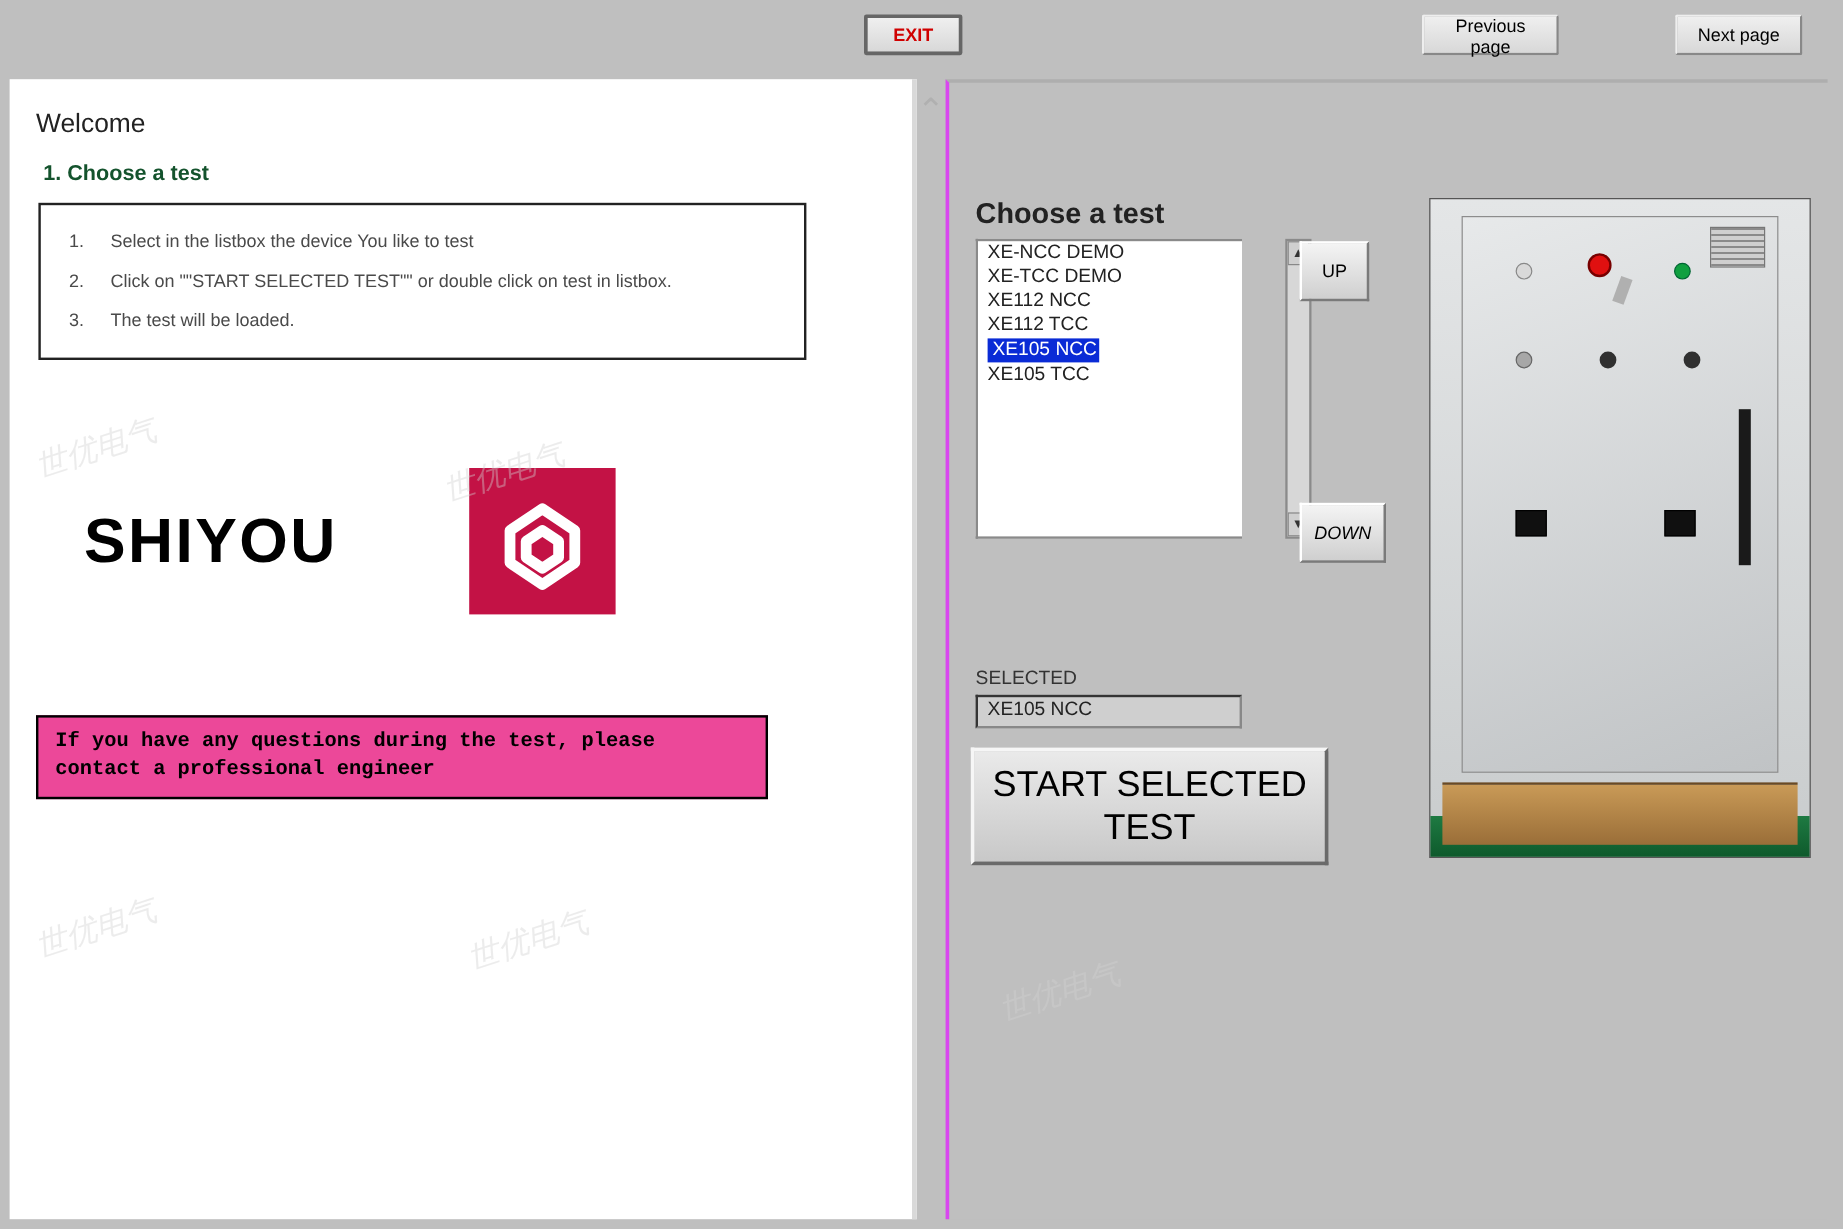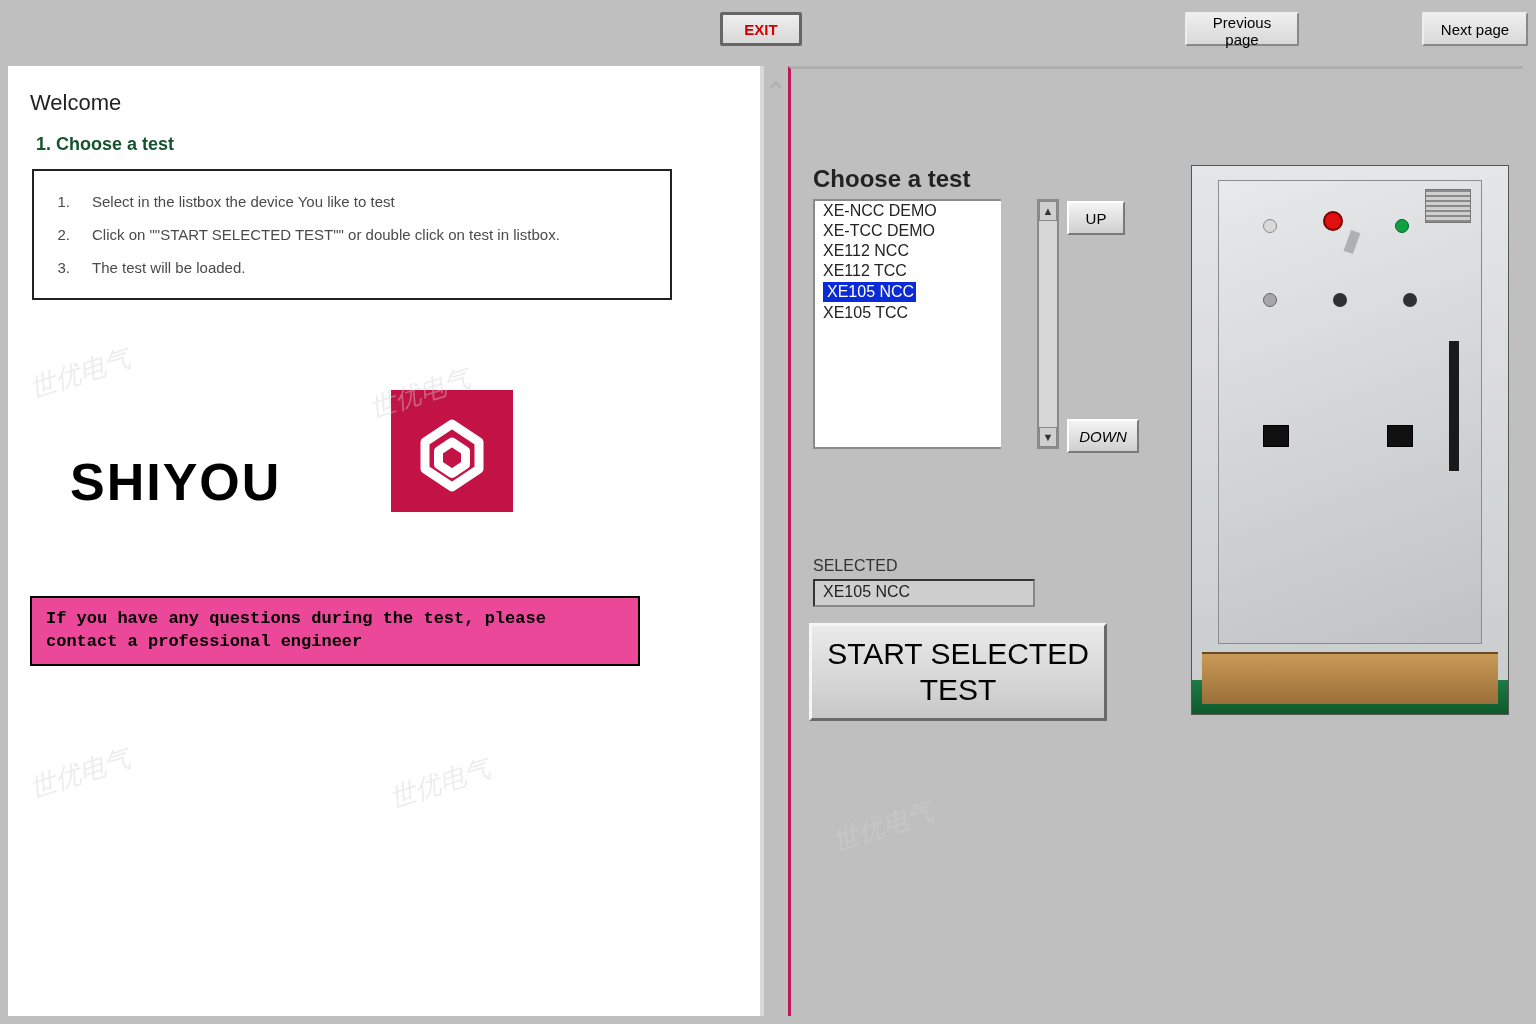--- a/index.html
+++ b/index.html
@@ -29,21 +29,21 @@
     padding: 0 12px;
   }
   .exit-btn {
     left: 720px;
     width: 82px;
     font-weight: bold;
     color: #d00000;
     border: 3px solid #666;
   }
   .prev-btn { left: 1185px; width: 114px; }
-  .next-btn { left: 1396px; width: 106px; margin-left: 26px; }
+  .next-btn { left: 1396px; width: 106px; }
 
   
   .doc-panel {
     position: absolute;
     left: 8px;
     top: 66px;
     width: 756px;
     height: 950px;
     background: #fff;
     border-right: 4px solid #d9d9d9;
@@ -82,21 +82,21 @@
     gap: 22px;
     font-size: 15px;
     color: #4a4a4a;
     padding: 8px 0;
   }
   .step-num { width: 18px; text-align: right; }
 
   .brand-row {
     margin-top: 90px;
     display: flex;
-    align-items: flex-end;
+    align-items: center;
     gap: 110px;
     padding-left: 40px;
   }
   .brand-text {
     font-size: 52px;
     font-weight: bold;
     letter-spacing: 2px;
     color: #000;
   }
   .brand-logo {
@@ -122,38 +122,38 @@
   }
 
   
   .right-panel {
     position: absolute;
     left: 788px;
     top: 66px;
     width: 735px;
     height: 950px;
     background: #bfbfbf;
-    border-left: 3px solid #be185d;
+    border-left: 3px solid #d946ef;
     border-top: 3px solid #aeaeae;
   }
 
   .choose-label {
     position: absolute;
     left: 22px;
     top: 96px;
     font-size: 24px;
     font-weight: bold;
     color: #222;
   }
 
   .listbox-wrap {
     position: absolute;
     left: 22px;
     top: 130px;
-    width: 246px;
+    width: 280px;
     height: 250px;
     display: flex;
     gap: 36px;
   }
   .listbox {
     flex: 1;
     background: #fff;
     border: 2px solid #8a8a8a;
     border-right: none;
     overflow: hidden;
@@ -188,23 +188,23 @@
     text-align: center;
     line-height: 18px;
     color: #333;
     position: absolute;
   }
   .scroll-up { top: 0; }
   .scroll-dn { bottom: 0; }
 
   .ud-btn {
     position: absolute;
-    left: 276px;
+    left: 292px;
     width: 58px;
-    height: 34px;
+    height: 50px;
     font-size: 15px;
     background: linear-gradient(#f4f4f4, #cfcfcf);
     border: 2px solid #7a7a7a;
     border-top-color: #fff;
     border-left-color: #fff;
     cursor: pointer;
   }
   .up-btn { top: 132px; }
   .down-btn { top: 350px; width: 72px; font-style: italic; }
 

